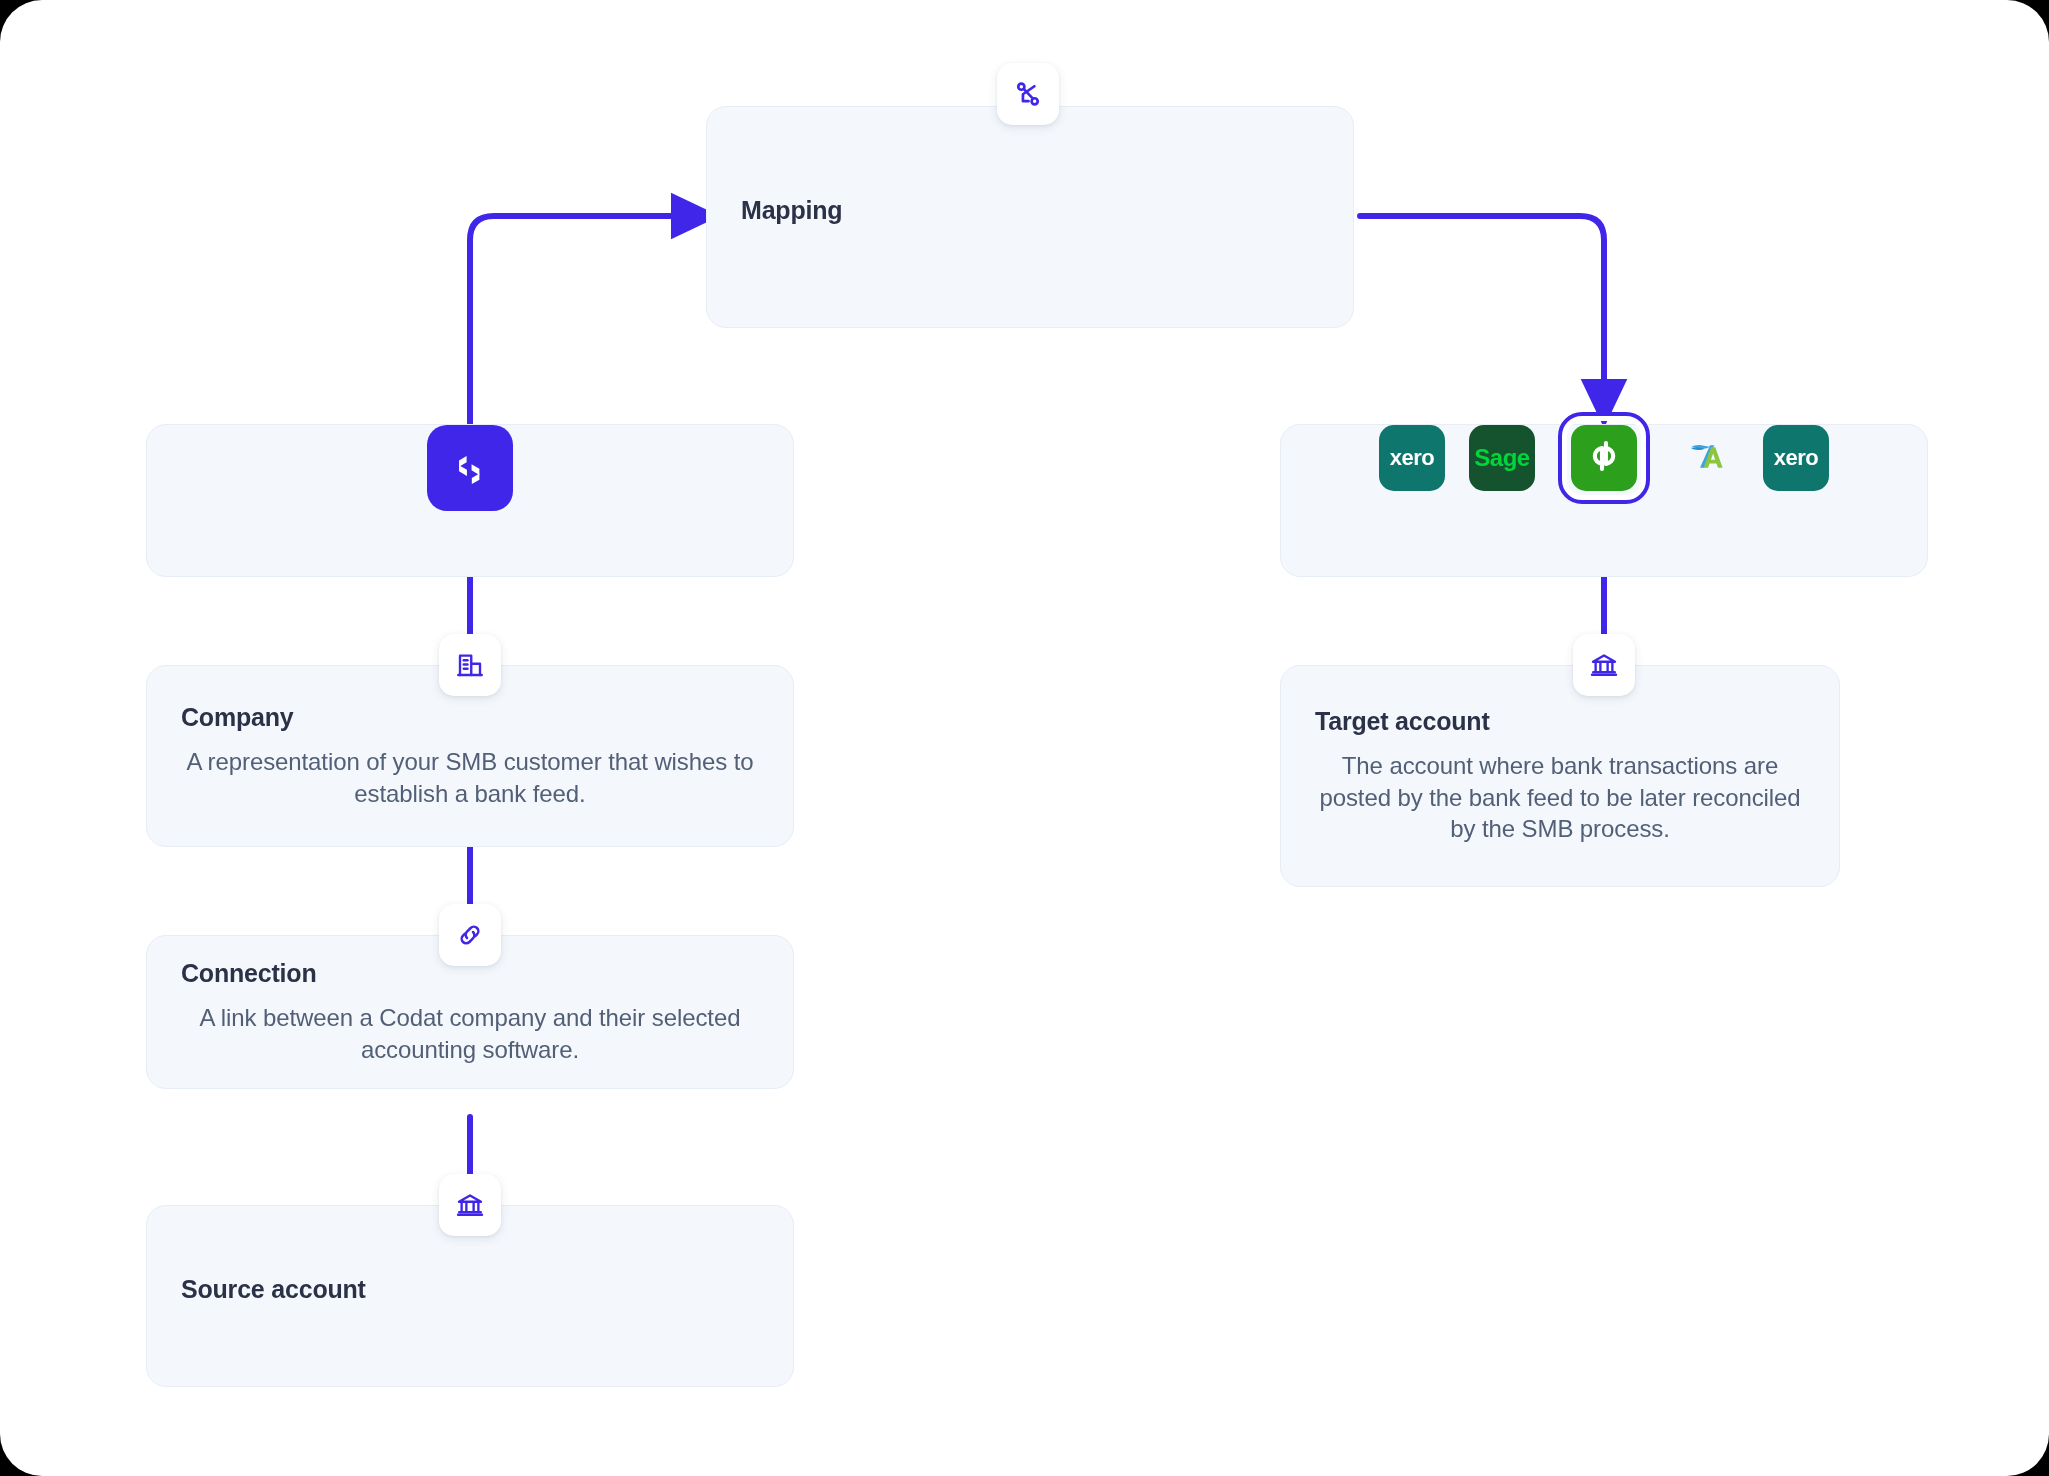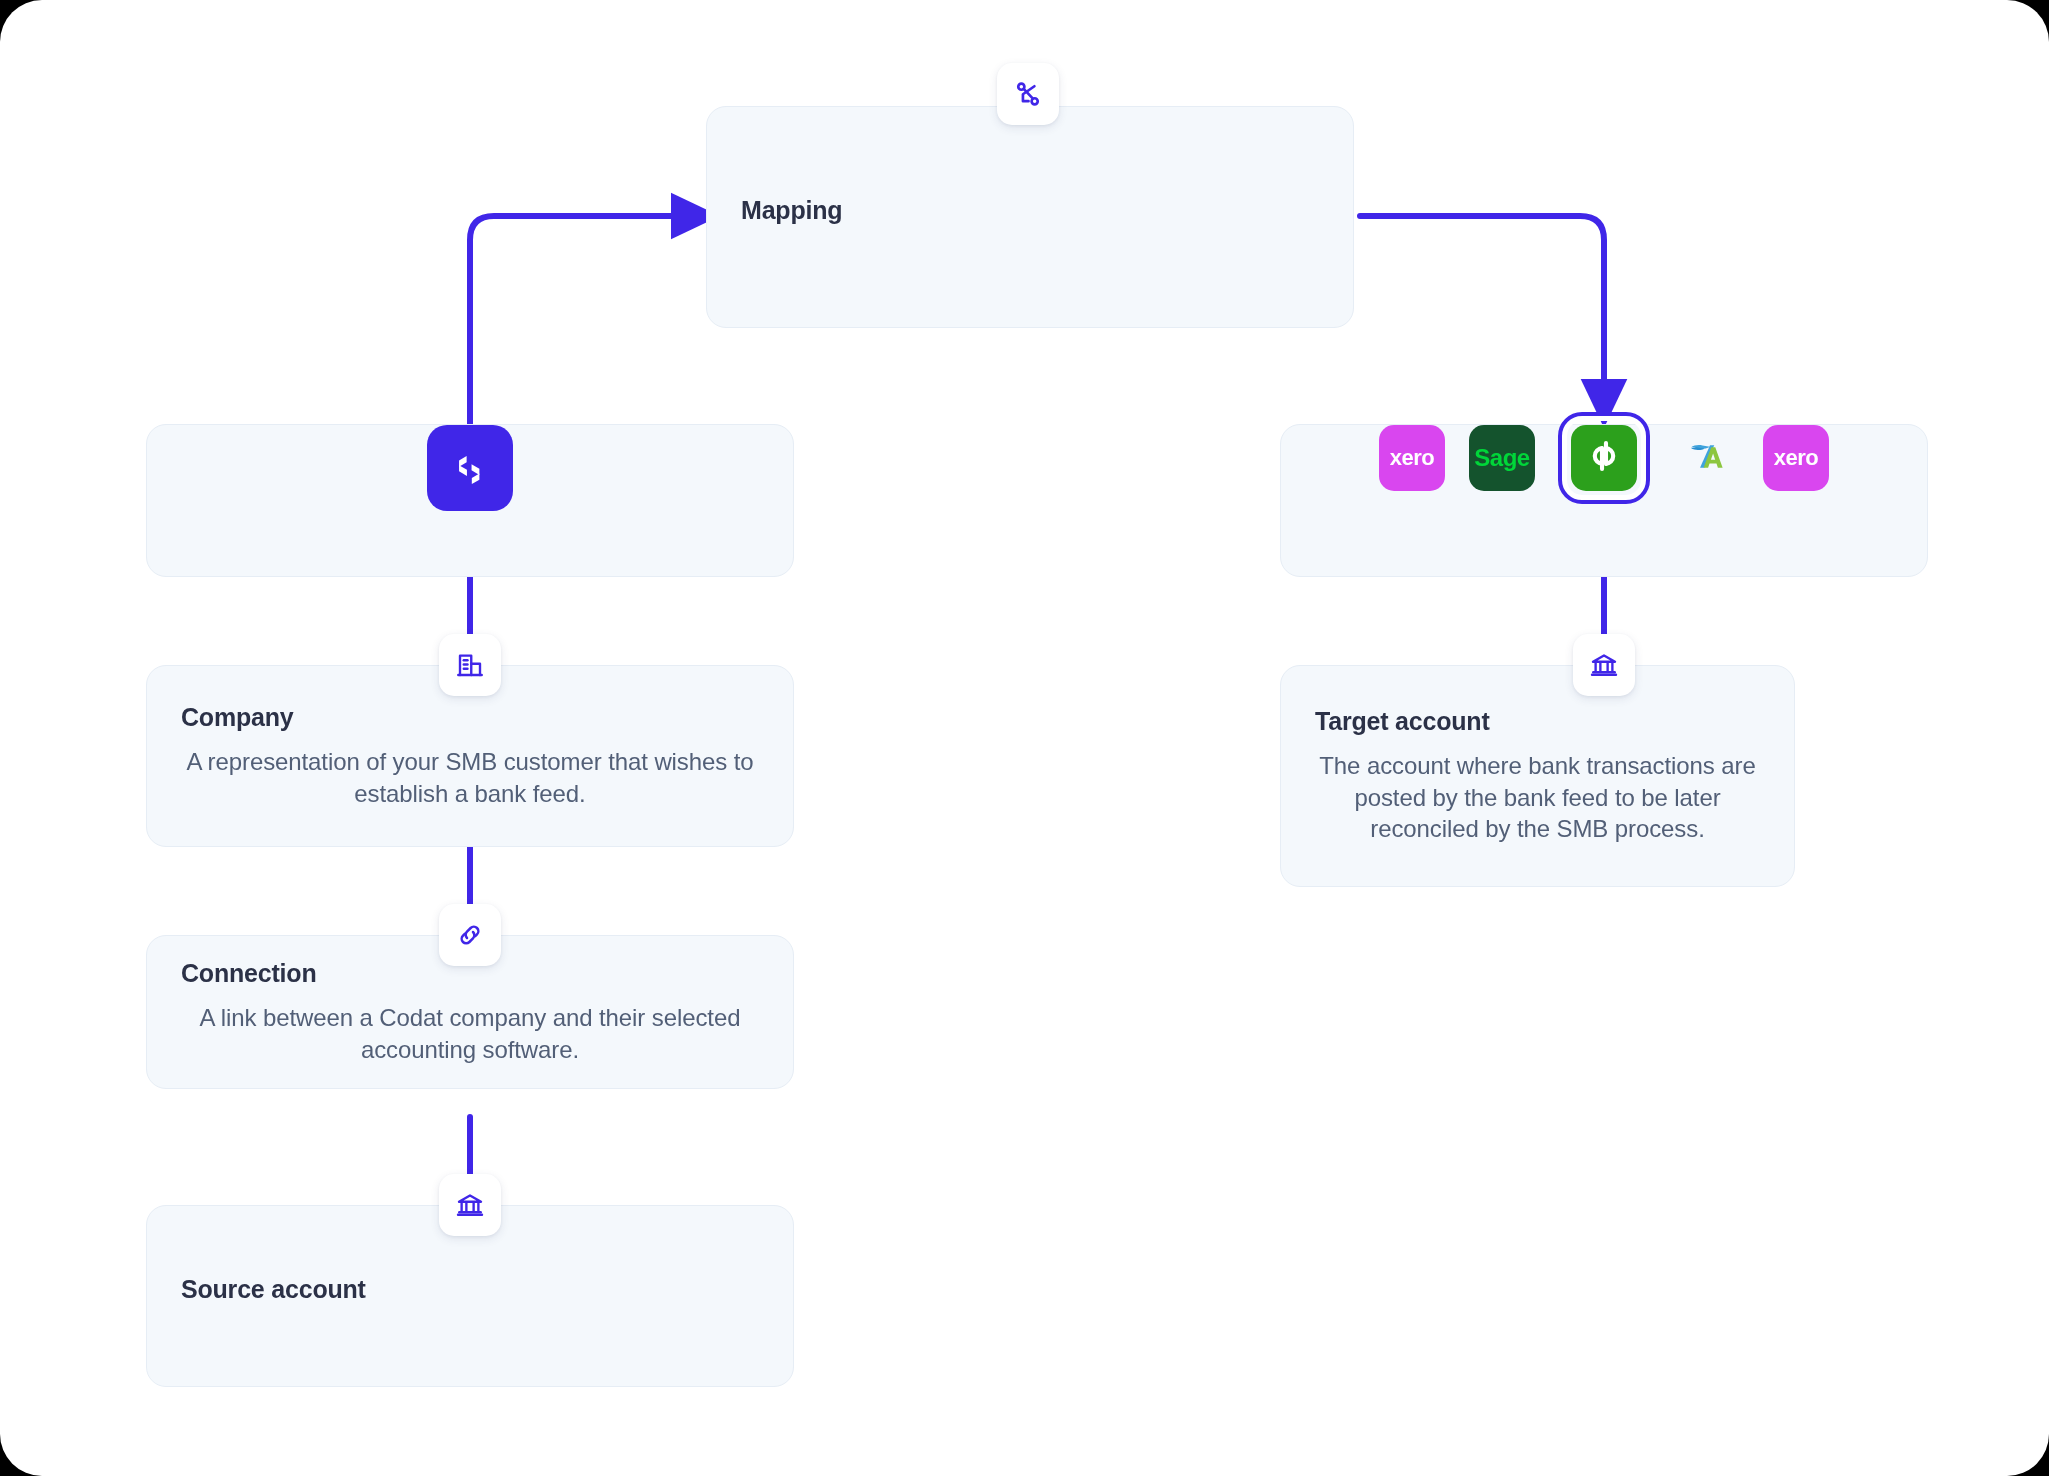--- a/index.html
+++ b/index.html
@@ -105,21 +105,21 @@
     width: 66px;
     height: 66px;
     border-radius: 15px;
     display: flex;
     align-items: center;
     justify-content: center;
     position: relative;
     flex: 0 0 auto;
   }
 
-  .logo-xero    { background: #d946ef; }
+  .logo-xero    { background: #0f766e; }
   .logo-sage    { background: #14532d; }
   .logo-qb      { background: #2CA01C; }
   .logo-fa      { background: #F4F8FC; }
 
   .logo-text {
     font-family: "Liberation Sans", sans-serif;
     font-weight: bold;
     letter-spacing: -0.5px;
   }
   .xero-text { color: #ffffff; font-size: 22px; }
@@ -323,18 +323,18 @@
         <path d="M5.3 10.4 L5.3 16.6"></path>
         <path d="M9.1 10.4 L9.1 16.6"></path>
         <path d="M14.9 10.4 L14.9 16.6"></path>
         <path d="M18.7 10.4 L18.7 16.6"></path>
         <path d="M3.4 17.8 L20.6 17.8"></path>
         <path d="M2.4 19.8 L21.6 19.8"></path>
       </svg>
     </span>
   </div>
 
-  <div class="card" style="left:1280px; top:665px; width:515px; height:222px;">
+  <div class="card" style="left:1280px; top:665px; width:560px; height:222px;">
     <div class="card-title">Target account</div>
     <div class="card-desc">The account where bank transactions are posted by the bank feed to be later reconciled by the SMB process.</div>
   </div>
 
 </div>
 
 </body></html>

